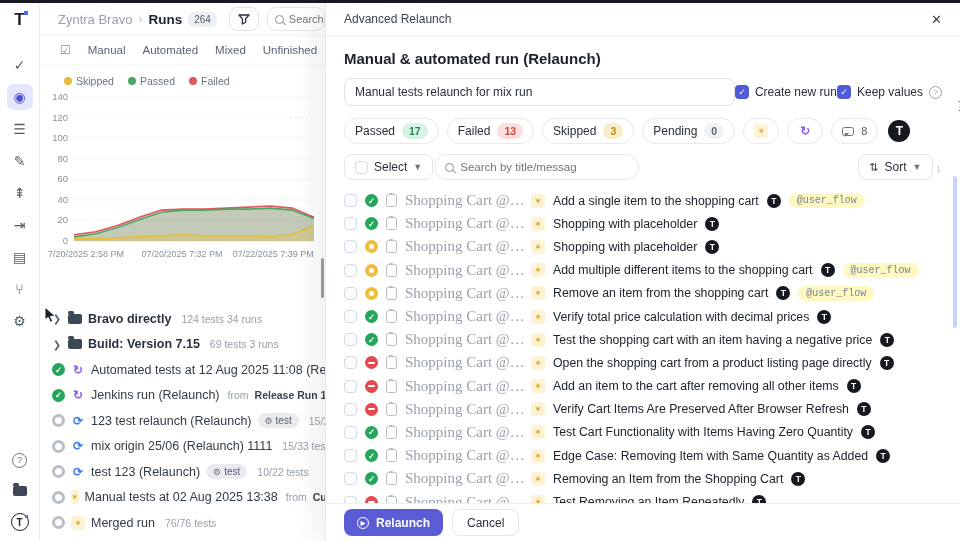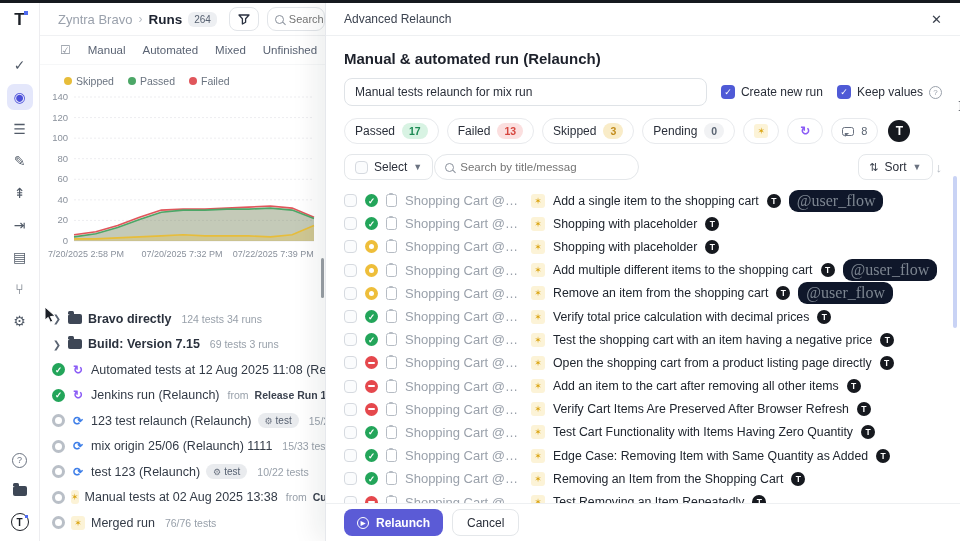--- a/index.html
+++ b/index.html
@@ -65,21 +65,21 @@
   .rt-relaunch{color:#3f7fe8}
   .rt-manual{width:14px;height:14px;background:#fcf3d7;border-radius:3px;color:#dba514;font-size:9px;display:inline-flex;align-items:center;justify-content:center}
   .lp-scrollthumb{position:absolute;right:1px;top:255px;width:3px;height:40px;background:#9aa0a6;border-radius:2px}
 
   
   .modal{position:absolute;top:3px;left:325px;width:635px;height:538px;background:#fff;border-left:1px solid #e6e8ec;box-shadow:-10px 0 24px rgba(20,24,33,.07);z-index:10;display:flex;flex-direction:column}
   .m-head{display:flex;align-items:center;justify-content:space-between;height:33px;padding:0 18px;border-bottom:1px solid #eef0f2;color:#3c4350;font-size:12px}
   .m-close{color:#3a414d;font-size:13px;cursor:pointer}
   .m-body{position:relative;flex:1;padding:14px 18px 0 18px;overflow:hidden}
   .m-title{font-size:15px;font-weight:bold;color:#1d212b;margin-bottom:11px}
-  .name-row{display:flex;gap:14px;margin-bottom:12px}
+  .name-row{display:flex;margin-bottom:12px}
   .name-input{width:445px;height:28px;border:1px solid #dfe3e7;border-radius:8px;padding:0 10px;font-size:12px;color:#2a2f3a;outline:none;font-family:"Liberation Sans",sans-serif}
   .chk-lab{display:flex;align-items:center;gap:6px;font-size:12px;color:#2a2f3a;white-space:nowrap;cursor:pointer}
   .chk{width:14px;height:14px;background:#4f5ad6;border-radius:4px;color:#fff;font-size:9px;display:inline-flex;align-items:center;justify-content:center}
   .chips{display:flex;align-items:center;gap:8px;margin-bottom:10px}
   .chip{display:inline-flex;align-items:center;gap:7px;border:1px solid #e8eaed;border-radius:15px;height:26px;padding:0 10px;background:#fff;font-size:12px;color:#2a2f3a;cursor:pointer}
   .cnt{font-size:10.5px;font-weight:bold;border-radius:9px;padding:2px 7px}
   .cnt-passed{background:#d8f3e3;color:#1d8a54}
   .cnt-failed{background:#fbdfdf;color:#d6453d}
   .cnt-skipped{background:#f9ecc8;color:#c28b1b}
   .cnt-pending{background:#f1f2f4;color:#5a6472}
@@ -94,23 +94,23 @@
   .chev{color:#6a7280;font-size:9px}
   .search-pill{display:flex;align-items:center;gap:6px;border:1px solid #e4e7ea;border-radius:14px;height:26px;padding:0 10px;width:205px;background:#fff}
   .search-pill input{border:0;outline:0;flex:1;font-size:11.5px;color:#858d98;background:transparent;font-family:"Liberation Sans",sans-serif}
   .sorticon{color:#3a414d;font-size:11px}
   .dl-btn{color:#b4bac2;font-size:13px;margin-left:2px;cursor:pointer}
   .spacer{flex:1}
   .test-list{}
   .trow{display:flex;align-items:center;gap:8px;height:23.2px;white-space:nowrap;overflow:hidden;cursor:pointer}
   .clip{width:11px;height:13px;border:1.3px solid #b6bcc4;border-radius:2.5px;position:relative;flex:none}
   .clip::before{content:"";position:absolute;top:-2px;left:2px;width:4px;height:2px;background:#b6bcc4;border-radius:1px}
-  .ref{font-family:Liberation Sans, sans-serif;font-size:13px;color:#9aa1ab;width:118px;flex:none;overflow:hidden}
+  .ref{font-family:Liberation Serif, serif;font-size:15px;color:#9aa1ab;width:118px;flex:none;overflow:hidden}
   .ttl{font-size:12.3px;color:#20262f}
-  .uftag{background:#0f172a;color:#7c8590;font-size:16px;padding:2px 8px;border-radius:9px;font-family:Liberation Serif, serif}
+  .uftag{background:#fef9c3;color:#7c8590;font-size:10px;padding:2px 8px;border-radius:9px;font-family:Liberation Mono, monospace}
   .m-scrollthumb{position:absolute;right:3px;top:140px;width:4px;height:152px;background:#c9d3f5;border-radius:2px}
   .m-foot{border-top:1px solid #eef0f2;height:38px;display:flex;align-items:center;gap:9px;padding:0 18px}
   .btn-primary{display:inline-flex;align-items:center;gap:7px;background:#5b5bd6;color:#fff;font-size:12px;font-weight:bold;border:0;border-radius:8px;height:27px;padding:0 13px;cursor:pointer;font-family:"Liberation Sans",sans-serif}
   .play-circ{width:12px;height:12px;border:1.4px solid #fff;border-radius:50%;display:inline-flex;align-items:center;justify-content:center;font-size:6px}
   .btn-ghost{background:#fff;border:1px solid #e4e7ea;border-radius:8px;height:27px;padding:0 14px;font-size:12px;color:#2a2f3a;cursor:pointer;font-family:"Liberation Sans",sans-serif}
   
   .mouse-cursor{position:absolute;left:44px;top:306px;z-index:50}
   .ibeam{position:absolute;left:632px;top:63px;z-index:50;font-family:"DejaVu Serif",serif;font-size:13px;color:#4a4f58}
   .helpq{width:13px;height:13px;border:1.2px solid #9aa1ab;border-radius:50%;color:#9aa1ab;font-size:8px;display:inline-flex;align-items:center;justify-content:center}
 </style>

